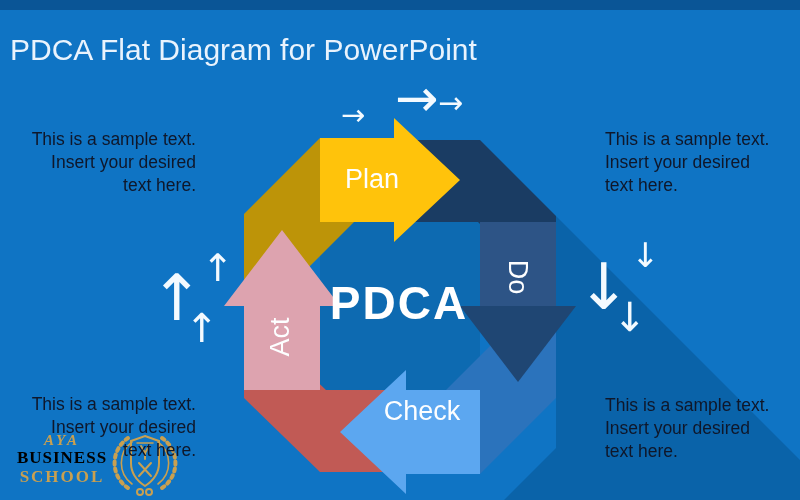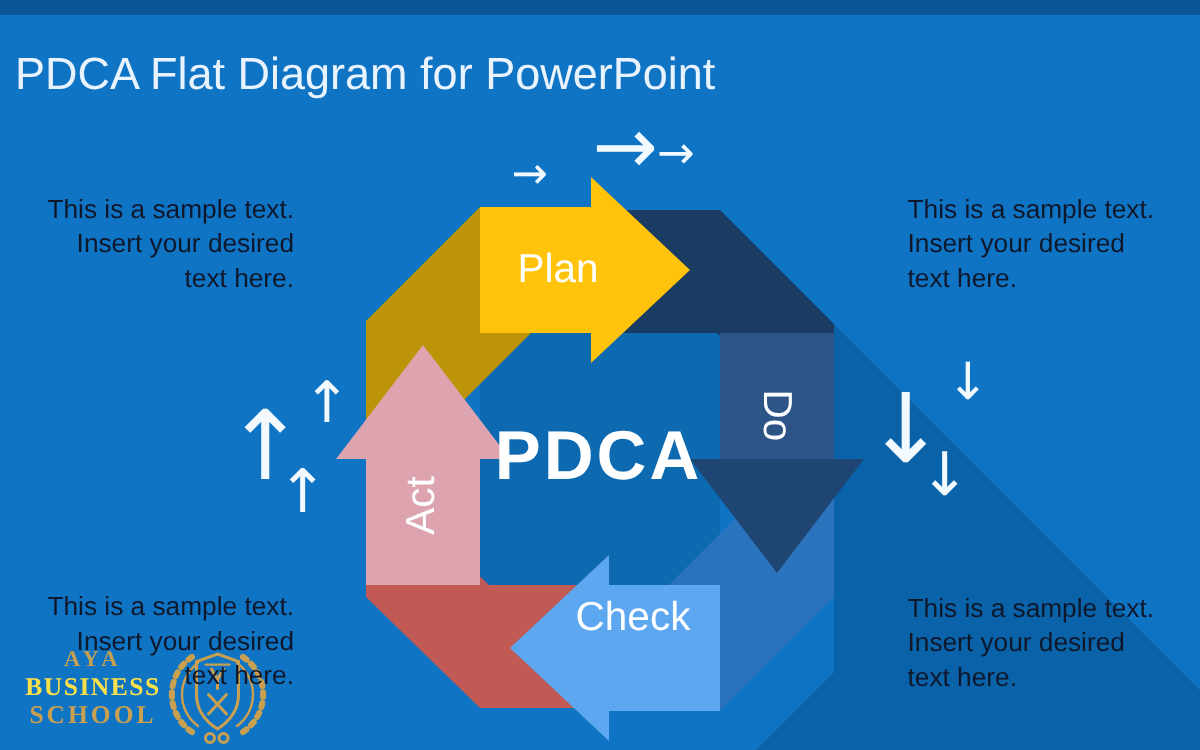--- a/index.html
+++ b/index.html
@@ -19,21 +19,21 @@
   .sample.left{text-align:left;}
   .step-label{color:#FDFEFF;font-size:27px;font-weight:400;text-align:center;}
   .rot-cw{transform:rotate(90deg);}
   .rot-ccw{transform:rotate(-90deg);}
   .pdca-center{
     color:#FFFFFF;font-size:46px;font-weight:700;letter-spacing:2px;
     text-align:center;
   }
   .decor{color:#F3FAFF;line-height:1;font-family:"DejaVu Sans",sans-serif;}
   .logo-text{width:100px;text-align:center;font-family:"Liberation Serif",serif;font-weight:700;}
-  .logo-l1{font-size:15px;letter-spacing:3px;line-height:16px;}
+  .logo-l1{font-size:15px;letter-spacing:3px;line-height:16px;font-style:italic;}
   .logo-l2{font-size:17px;letter-spacing:1px;line-height:19px;}
   .logo-l3{font-size:17px;letter-spacing:2px;line-height:19px;}
 </style>
 </head>
 <body>
 
 <div id="slide">
 
   <svg id="diagram-svg" viewBox="0 0 800 500">
 
@@ -90,21 +90,21 @@
   </div>
   <div class="abs sample left" style="left:605px;top:394px;width:178px;">
     <div>This is a sample text.</div>
     <div>Insert your desired</div>
     <div>text here.</div>
   </div>
 
   <div class="abs" style="left:8px;top:428px;width:200px;height:72px;z-index:5;">
     <div class="abs logo-text" style="left:4px;top:4px;">
       <div class="logo-l1" style="color:#C9A050;">AYA</div>
-      <div class="logo-l2" style="color:#fde047;">BUSINESS</div>
+      <div class="logo-l2" style="color:#000000;">BUSINESS</div>
       <div class="logo-l3" style="color:#C9A050;">SCHOOL</div>
     </div>
     <svg class="abs" style="left:102px;top:2px;" width="70" height="68" viewBox="0 0 70 68">
       <g fill="none" stroke-linecap="round" stroke="#C9A050">
 
         <path d="M18,8 A30,30 0 0 0 18,58" stroke-width="4" stroke-dasharray="3 4"></path>
         <path d="M52,8 A30,30 0 0 1 52,58" stroke-width="4" stroke-dasharray="3 4"></path>
         <path d="M22,12 A26,26 0 0 0 22,54" stroke-width="1.6"></path>
         <path d="M48,12 A26,26 0 0 1 48,54" stroke-width="1.6"></path>
 

